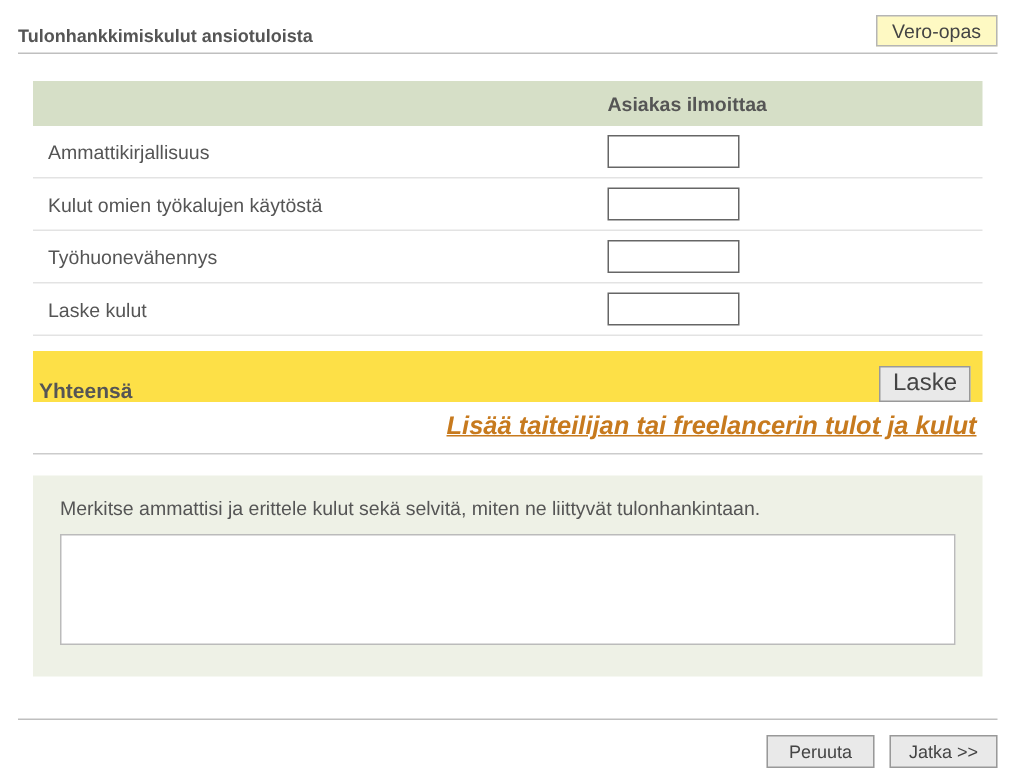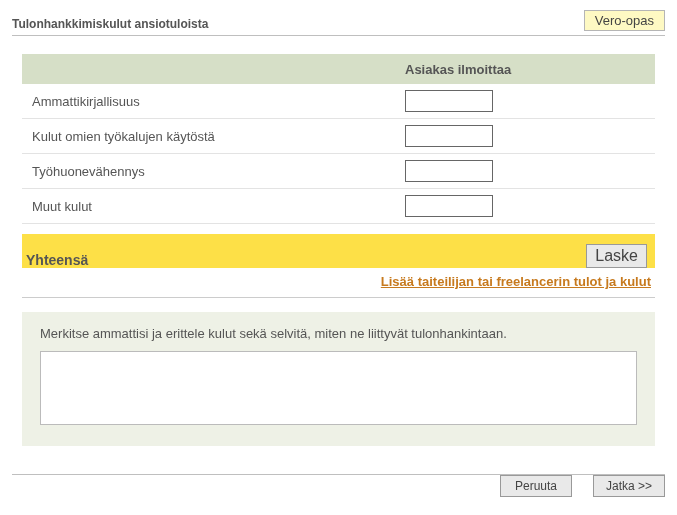--- a/index.html
+++ b/index.html
@@ -96,21 +96,22 @@
     cursor: pointer;
   }
   .addlink-row {
     text-align: right;
     padding: 2px 4px 8px 4px;
   }
   .addlink-row a {
     color: #c77a1e;
     font-weight: bold;
     text-decoration: underline;
-    font-size: 13px;
+    font-size: 17px;
+    font-style: italic;
   }
   .notes-block {
     background: #eef1e6;
     margin: 12px 10px 28px 10px;
     padding: 14px 18px 18px 18px;
   }
   .notes-label {
     color: #555;
     margin-bottom: 10px;
   }
@@ -120,23 +121,24 @@
     resize: none;
     border: 1px solid #bbb;
     background: #fff;
     font-family: inherit;
     font-size: 13px;
     padding: 4px;
     overflow-y: scroll;
   }
   .footer-row {
     border-top: 1px solid #bfbfbf;
+    padding-top: 10px;
     display: flex;
     justify-content: flex-end;
-    gap: 21px;
+    gap: 10px;
   }
   .footer-btn {
     background: #e9e9e9;
     border: 1px solid #999;
     font-family: inherit;
     font-size: 12px;
     color: #444;
     padding: 3px 12px;
     cursor: pointer;
     min-width: 72px;
@@ -168,21 +170,21 @@
       <input type="text" value="" style="">
     </div>
   </div>
   <div class="field-row">
     <div class="label-col">Työhuonevähennys</div>
     <div class="input-col">
       <input type="text" value="" style="">
     </div>
   </div>
   <div class="field-row">
-    <div class="label-col">Muut kulut</div>
+    <div class="label-col">Laske kulut</div>
     <div class="input-col">
       <input type="text" value="" style="">
     </div>
   </div>
 
   <div class="total-row">
     <div class="total-label">Yhteensä</div>
     <button class="calc-btn">Laske</button>
   </div>
 

